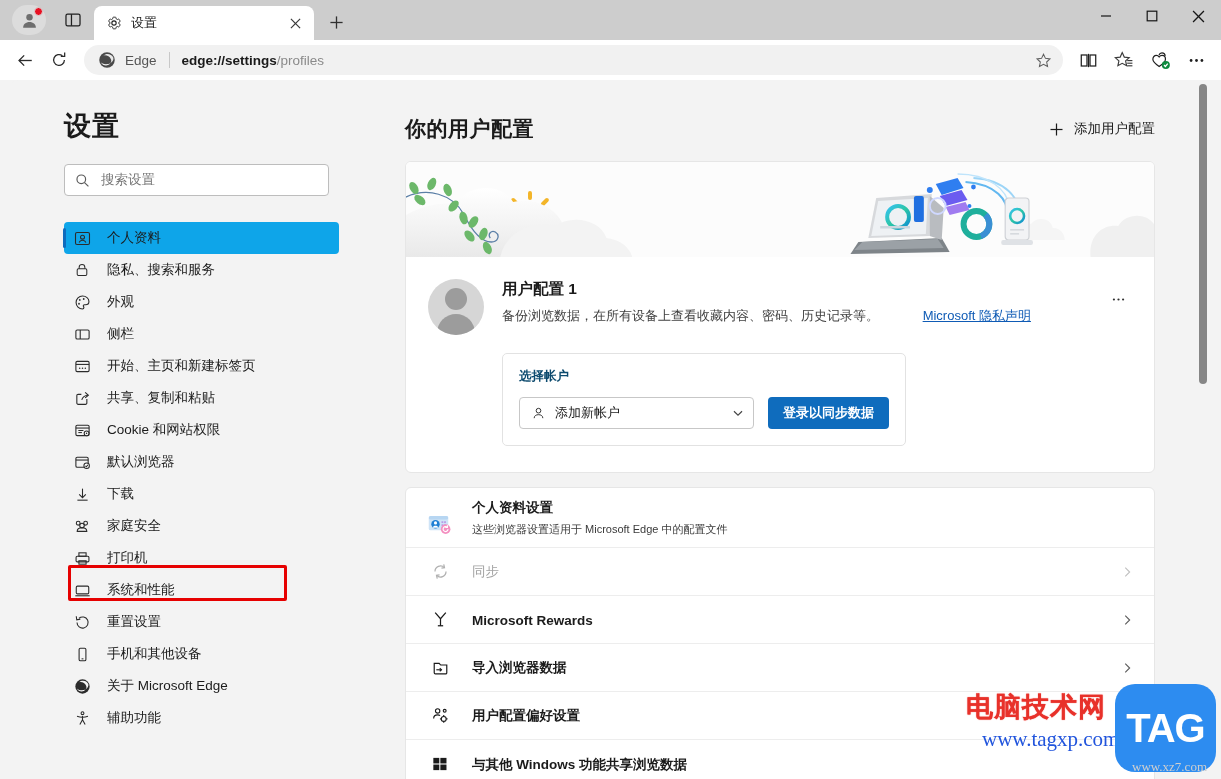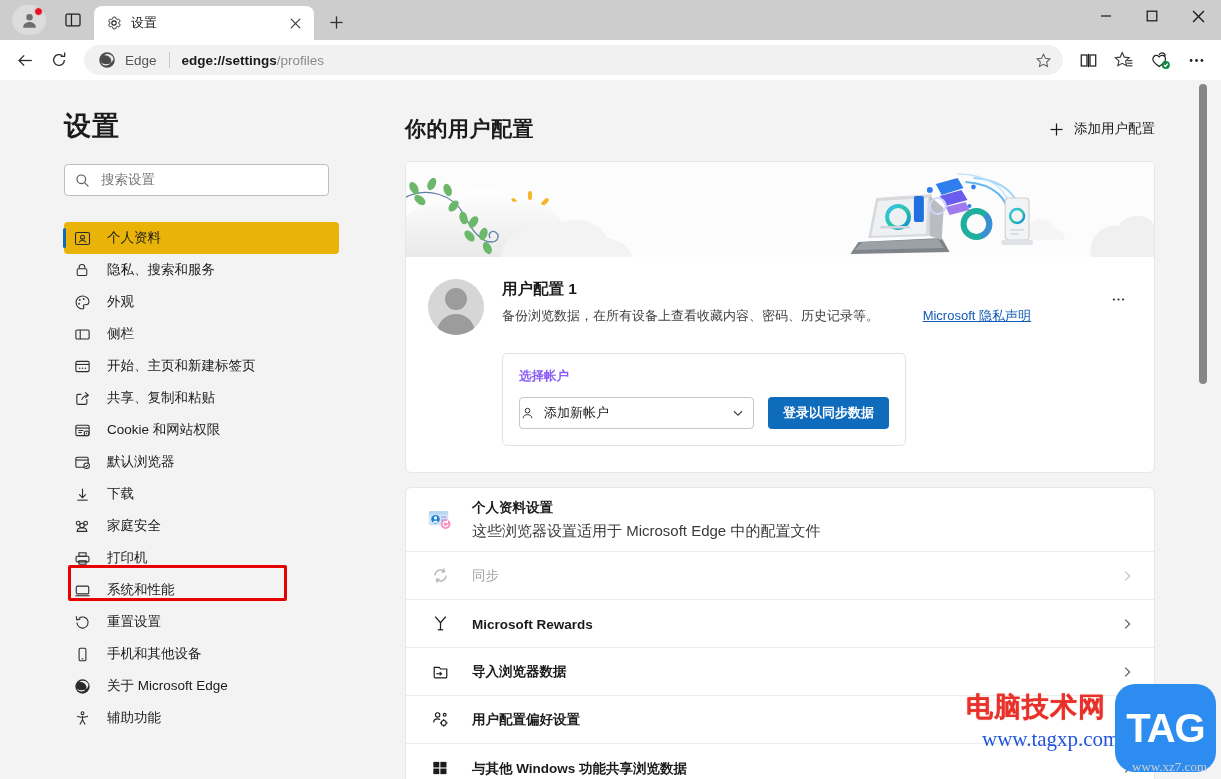--- a/index.html
+++ b/index.html
@@ -92,21 +92,21 @@
     border:1px solid #bdbdbd; border-radius:4px; display:flex; align-items:center;
     padding:0 10px; gap:11px;
   }
   .search-ph { font-size:13.5px; color:#767676; }
   .navlist { margin-top:12px; }
   .navitem {
     position:relative; height:32px; margin:0 16px 0 44px; display:flex; align-items:center;
     gap:15px; padding-left:8px; border-radius:4px; color:#1b1b1b;
   }
   .navitem + .navitem { margin-top:0; }
-  .navitem.active { background:#eab308; }
+  .navitem.active { background:#0ea5e9; }
   .navitem.active::before {
     content:""; position:absolute; left:-1px; top:6px; width:3px; height:20px;
     background:#0f6cbd; border-radius:2px;
   }
   .navitem .ic { width:20px; height:20px; display:flex; align-items:center; justify-content:center; flex:none; color:#2b2b2b; }
   .navitem .lbl { font-size:13.5px; white-space:nowrap; }
   .nav-wrap { display:flex; flex-direction:column; gap:0px; }
   .nav-wrap .navitem { margin-bottom:0; }
 
   .highlight-box {
@@ -140,51 +140,51 @@
   .pdesc { font-size:13px; color:#414141; margin-top:7px; }
   .pdesc a { color:#0f5bb5; text-decoration:underline;padding-left:40px; }
   .more-dots {
     position:absolute; right:22px; top:28px; width:28px; height:28px;
     display:flex; align-items:center; justify-content:center; border-radius:4px;
   }
   .acct-box {
     margin:18px 22px 26px 96px; border:1px solid #e2e2e2; border-radius:5px;
     padding:14px 16px 16px 16px; width:404px;
   }
-  .acct-label { font-size:12.5px; font-weight:bold; color:#8b5cf6; }
+  .acct-label { font-size:12.5px; font-weight:bold; color:#0c4a6e; }
   .acct-row { display:flex; align-items:center; gap:14px; margin-top:12px; }
   .acct-select {
     flex:1; height:32px; border:1px solid #c7c7c7; border-radius:4px; background:#fff;
-    display:flex; align-items:center; padding:0 8px 0 0; gap:9px;
+    display:flex; align-items:center; padding:0 8px 0 11px; gap:9px;
   }
   .acct-select .val { font-size:13px; color:#1b1b1b; flex:1; }
   .signin-btn {
     height:32px; background:#0f6cbd; color:#ffffff; border-radius:4px;
     display:flex; align-items:center; justify-content:center; padding:0 15px;
     font-size:13px; font-weight:bold; white-space:nowrap;
   }
 
   .list-card {
     margin:14px 56px 0 50px; background:#ffffff; border:1px solid #e6e6e6;
     border-radius:6px; overflow:hidden;
   }
   .lrow {
     display:flex; align-items:center; min-height:48px; padding:0 20px 0 22px; gap:20px;
     border-bottom:1px solid #ededed;
   }
   .lrow:last-child { border-bottom:none; }
   .lrow .ic { width:24px; height:24px; display:flex; align-items:center; justify-content:center; flex:none; color:#1b1b1b; }
   .lrow .txt { flex:1; }
   .lrow .t1 { font-size:13.5px; font-weight:bold; color:#1b1b1b; }
-  .lrow .t2 { font-size:15px; color:#3a3a3a; margin-top:5px; }
+  .lrow .t2 { font-size:11px; color:#3a3a3a; margin-top:5px; }
   .lrow .chev { color:#5c5c5c; flex:none; }
   .lrow.disabled .t1 { color:#a3a3a3; font-weight:normal; }
   .lrow.disabled .ic { color:#b0b0b0; }
   .lrow.disabled .chev { color:#c0c0c0; }
-  .lrow.tall { min-height:58px; padding-top:10px; padding-bottom:10px; }
+  .lrow.tall { min-height:58px; padding-top:10px; padding-bottom:10px;align-items:flex-end; }
 
   
   .watermark { position:absolute; right:0px; bottom:0px; width:250px; height:100px; pointer-events:none; }
   .wm-cn {
     position:absolute; left:5px; top:10px; font-family:"DejaVu Sans", sans-serif;
     font-size:27px; font-weight:bold; color:#e8312a; letter-spacing:1px;
     text-shadow:0 0 1px #e8312a;
   }
   .wm-url {
     position:absolute; left:21px; top:48px; font-family:"Liberation Serif", serif;

